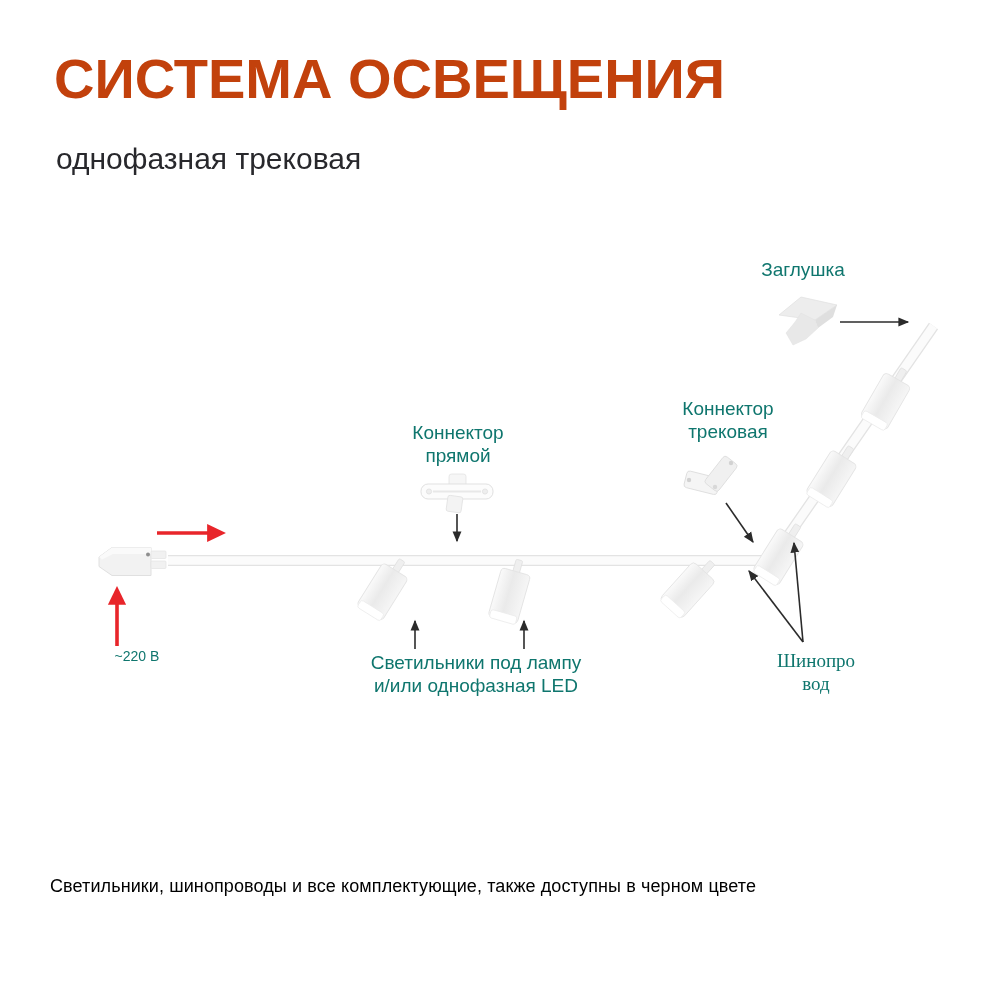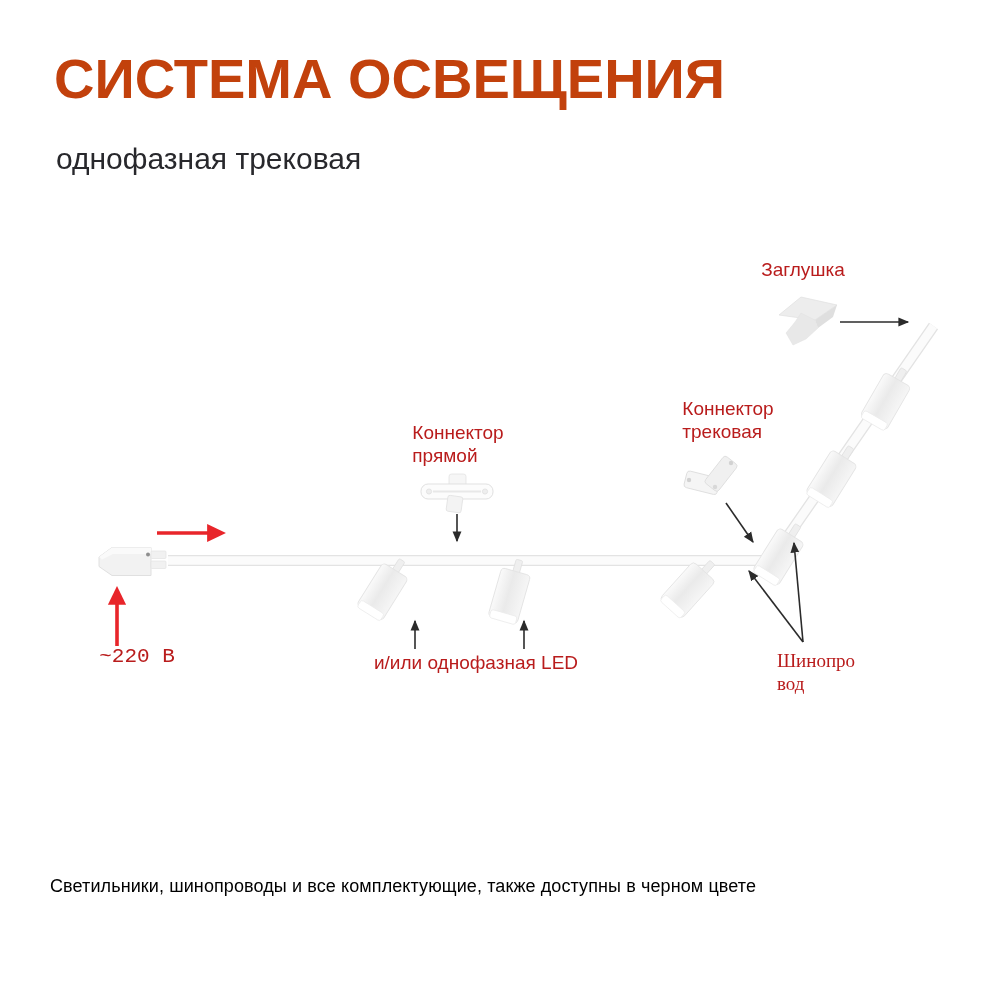--- a/index.html
+++ b/index.html
@@ -10,24 +10,24 @@
   .title{
     position:absolute;left:54px;top:46px;font-size:56px;font-weight:800;
     color:#c2410c;letter-spacing:0px;white-space:nowrap;
   }
   .subtitle{
     position:absolute;left:56px;top:110px;font-size:30px;font-weight:400;
     color:#28282c;white-space:nowrap;margin-top:32px;
   }
   .diagram-svg{position:absolute;left:0;top:0;width:1000px;height:1000px;}
   .lbl{
-    position:absolute;transform:translateX(-50%);
-    font-size:19px;line-height:23px;color:#b91c1c;white-space:nowrap;
+    position:absolute;transform:translateX(-50%);text-align:center;
+    font-size:19px;line-height:23px;color:#0f766e;white-space:nowrap;
   }
-  .lbl-voltage{font-size:21px;font-family:Liberation Mono, monospace;}
+  .lbl-voltage{font-size:14px;}
   .footer-note{
     position:absolute;left:50px;top:876px;font-size:18px;font-weight:500;
     color:#000000;white-space:nowrap;letter-spacing:0.1px;
   }
 </style>
 </head>
 <body>
 
 <div class="page">
 
@@ -119,20 +119,21 @@
 
   <div class="lbl" style="left:458px;top:421px;">
     <div>Коннектор</div>
     <div>прямой</div>
   </div>
 
 
   <div class="lbl lbl-voltage" style="left:137px;top:645px;">~220 В</div>
 
   <div class="lbl" style="left:476px;top:651px;">
+    <div>Светильники под лампу</div>
     <div>и/или однофазная LED</div>
   </div>
 
   <div class="lbl" style="left:816px;top:649px;font-family:Liberation Serif, serif;">
     <div>Шинопро</div>
     <div>вод</div>
   </div>
 
   <div class="footer-note">Светильники, шинопроводы и все комплектующие, также доступны в черном цвете</div>
 </div>

